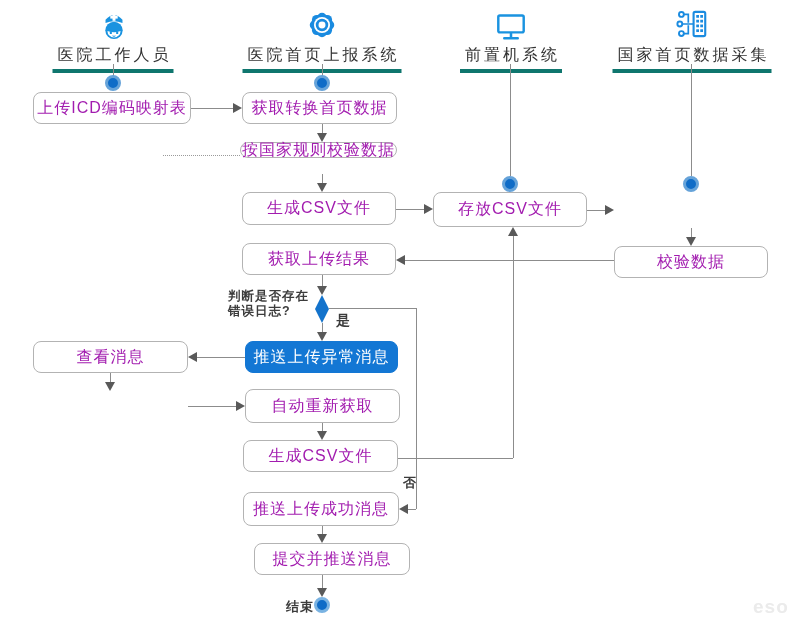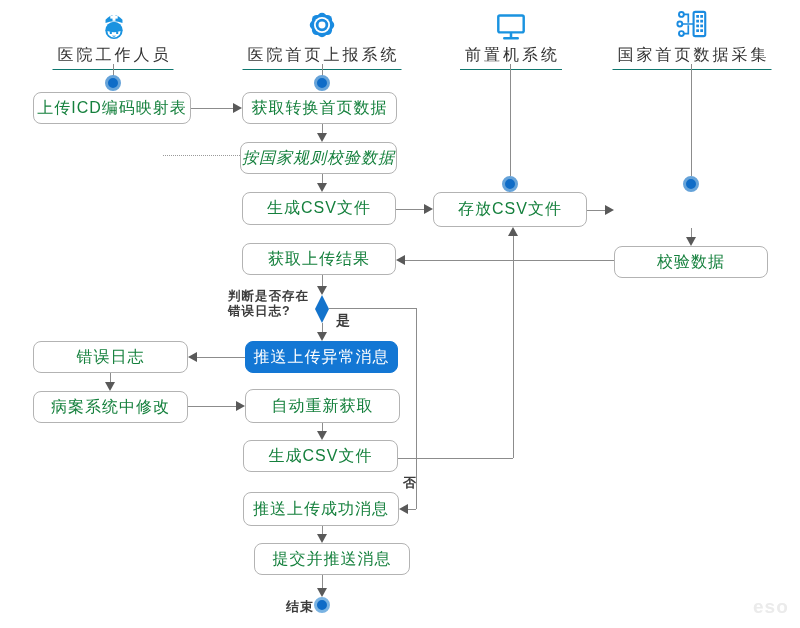--- a/index.html
+++ b/index.html
@@ -2,25 +2,25 @@
 <html><head>
 <meta charset="utf-8">
 <style>
   html,body{margin:0;padding:0;background:#fff;}
   body{font-family:"Liberation Sans","DejaVu Sans",sans-serif;}
   .canvas{position:relative;width:800px;height:628px;background:#ffffff;overflow:hidden;}
 
   
   .lane-icon{position:absolute;width:36px;height:36px;}
   .lane-title{position:absolute;transform:translateX(-50%);font-size:16px;letter-spacing:3px;
-    color:#333;padding:0 2px 3px 5px;border-bottom:1px solid #0f766e;white-space:nowrap;}
+    color:#333;padding:0 2px 3px 5px;border-bottom:4px solid #0f766e;white-space:nowrap;}
 
   
   .node{position:absolute;background:#fff;border:1px solid #b3b3b3;border-radius:8px;
-    color:#15803d;font-size:16px;display:flex;align-items:center;justify-content:center;
+    color:#a21caf;font-size:16px;display:flex;align-items:center;justify-content:center;
     white-space:nowrap;box-sizing:border-box;letter-spacing:1px;}
   .node.accent{background:#1377d4;border-color:#1377d4;color:#fff;}
 
   
   .hline{position:absolute;height:1px;background:#8c8c8c;}
   .vline{position:absolute;width:1px;background:#8c8c8c;}
   .dotline{position:absolute;height:0;border-top:1px dotted #9a9a9a;}
   .ar{position:absolute;width:0;height:0;}
   .ar.r{border-top:5px solid transparent;border-bottom:5px solid transparent;border-left:9px solid #595959;}
   .ar.l{border-top:5px solid transparent;border-bottom:5px solid transparent;border-right:9px solid #595959;}
@@ -101,28 +101,27 @@
   <div class="dot" style="left:105px;top:75px;"></div>
   <div class="vline" style="left:322px;top:64px;height:12px;"></div>
   <div class="dot" style="left:314px;top:75px;"></div>
   <div class="vline" style="left:510px;top:64px;height:112px;"></div>
   <div class="dot" style="left:502px;top:176px;"></div>
   <div class="vline" style="left:691px;top:64px;height:112px;"></div>
   <div class="dot" style="left:683px;top:176px;"></div>
 
   <div class="node" style="left:33px;top:92px;width:158px;height:32px;">上传ICD编码映射表</div>
   <div class="node" style="left:242px;top:92px;width:155px;height:32px;">获取转换首页数据</div>
-  <div class="node" style="left:240px;top:142px;width:157px;height:32px;font-style:italic;">按国家规则校验数据</div>
+  <div class="node" style="left:240px;top:142px;width:157px;height:16px;">按国家规则校验数据</div>
   <div class="node" style="left:242px;top:192px;width:154px;height:33px;">生成CSV文件</div>
   <div class="node" style="left:433px;top:192px;width:154px;height:35px;">存放CSV文件</div>
   <div class="node" style="left:242px;top:243px;width:154px;height:32px;">获取上传结果</div>
   <div class="node" style="left:614px;top:246px;width:154px;height:32px;">校验数据</div>
   <div class="node accent" style="left:245px;top:341px;width:153px;height:32px;">推送上传异常消息</div>
-  <div class="node" style="left:33px;top:341px;width:155px;height:32px;">错误日志</div>
-  <div class="node" style="left:33px;top:391px;width:155px;height:32px;">病案系统中修改</div>
+  <div class="node" style="left:33px;top:341px;width:155px;height:32px;">查看消息</div>
   <div class="node" style="left:245px;top:389px;width:155px;height:34px;">自动重新获取</div>
   <div class="node" style="left:243px;top:440px;width:155px;height:32px;">生成CSV文件</div>
   <div class="node" style="left:243px;top:492px;width:156px;height:34px;">推送上传成功消息</div>
   <div class="node" style="left:254px;top:543px;width:156px;height:32px;font-family:Liberation Mono, monospace;">提交并推送消息</div>
 
   <svg style="position:absolute;left:315px;top:295px;" width="14" height="28">
     <polygon points="7,0 14,14 7,28 0,14" fill="#1373cc"></polygon>
   </svg>
 
   <div class="hline" style="left:191px;top:108px;width:42px;"></div>

